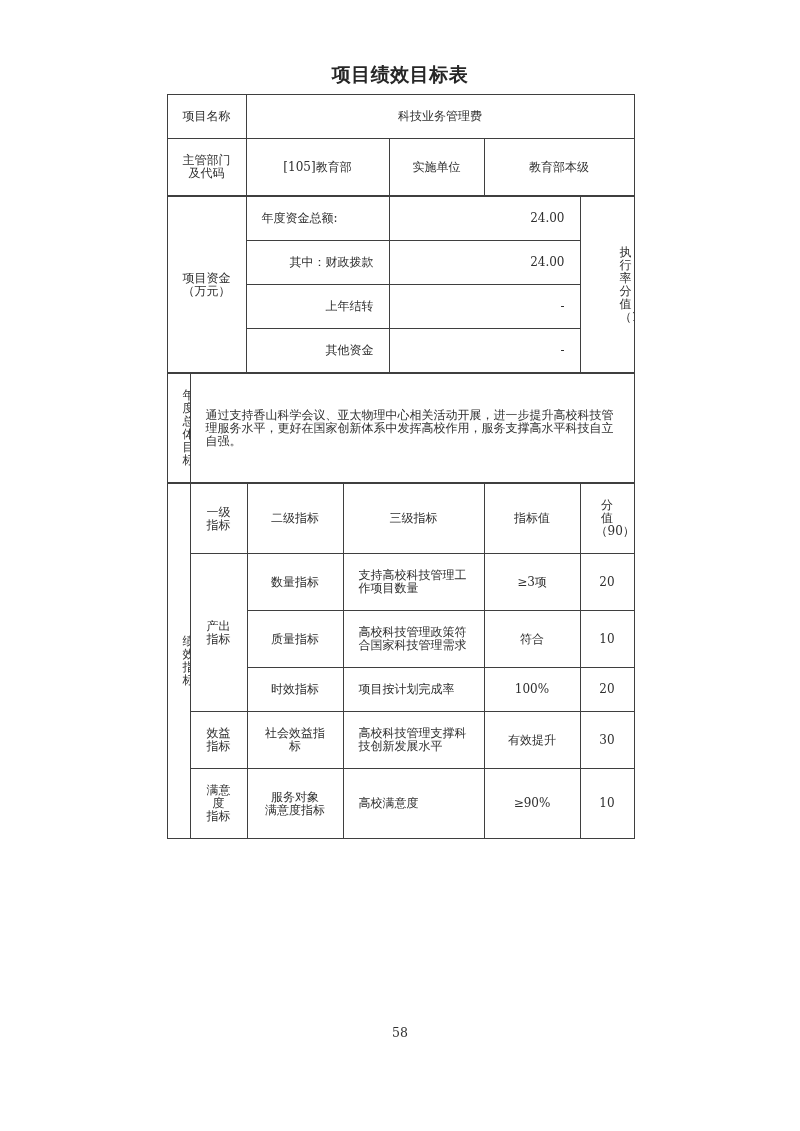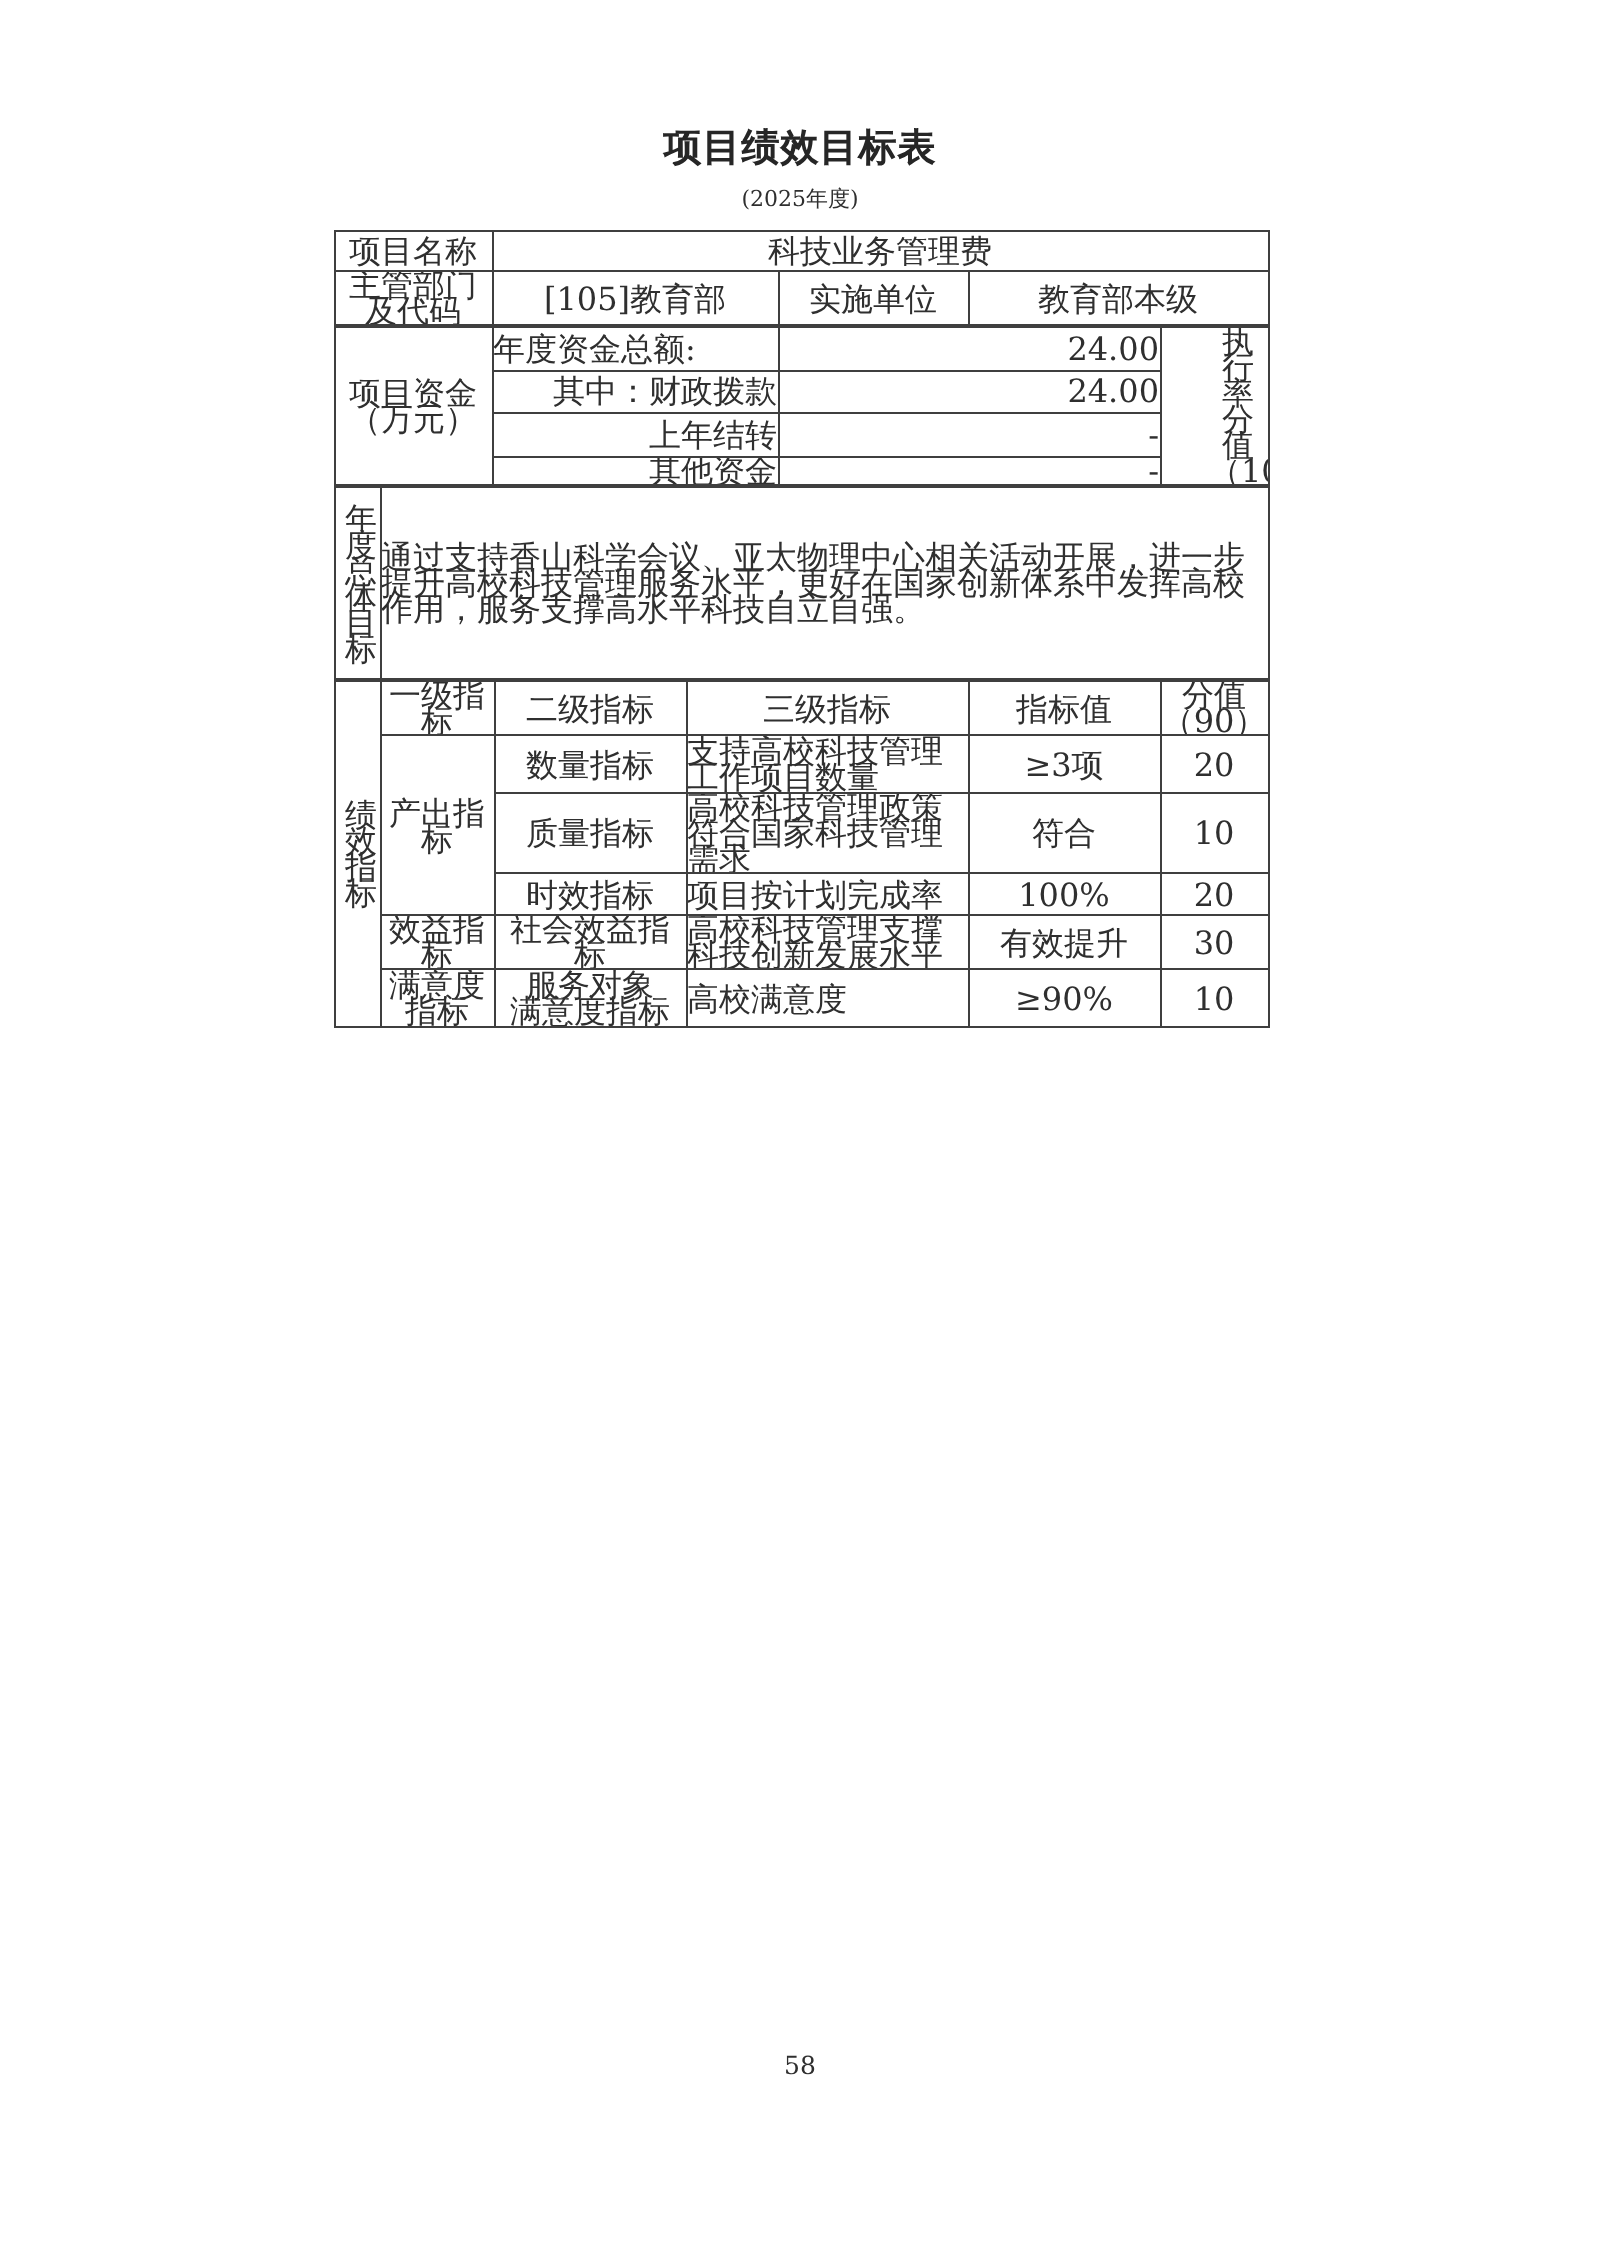--- a/index.html
+++ b/index.html
@@ -34,23 +34,23 @@
     width: 467px;
     margin: 9px auto 0 auto;
   }
   table.sec {
     border-collapse: collapse;
     table-layout: fixed;
     width: 467px;
   }
   table.sec td {
     border: 1px solid #3f3f3f;
-    font-size: 16px;
+    font-size: 12px;
     line-height: 13px;
-    padding: 0;
+    padding: 15px;
     overflow: hidden;
     vertical-align: middle;
     color: #2f2f2f;
   }
   td.c { text-align: center; }
   td.lft { text-align: left; padding-left: 5px; margin-left: 44px; }
   td.rgt { text-align: right; padding-right: 3px; }
   .two-line div { line-height: 13px; text-align: center; }
   .three-line div { line-height: 13px; text-align: center; margin-left: 24px; }
   .vert-label {
@@ -81,21 +81,20 @@
     font-size: 12.5px;
     color: #2f2f2f;
   }
 </style>
 </head>
 <body>
 
 <div>
 
   <div class="doc-title">项目绩效目标表</div>
-  <div class="doc-subtitle">(2025年度)</div>
 
   <div class="tables-wrap">
 
     <table class="sec">
       <colgroup>
           <col style="width:79px">
           <col style="width:143px">
           <col style="width:95px">
           <col style="width:150px">
         </colgroup>

